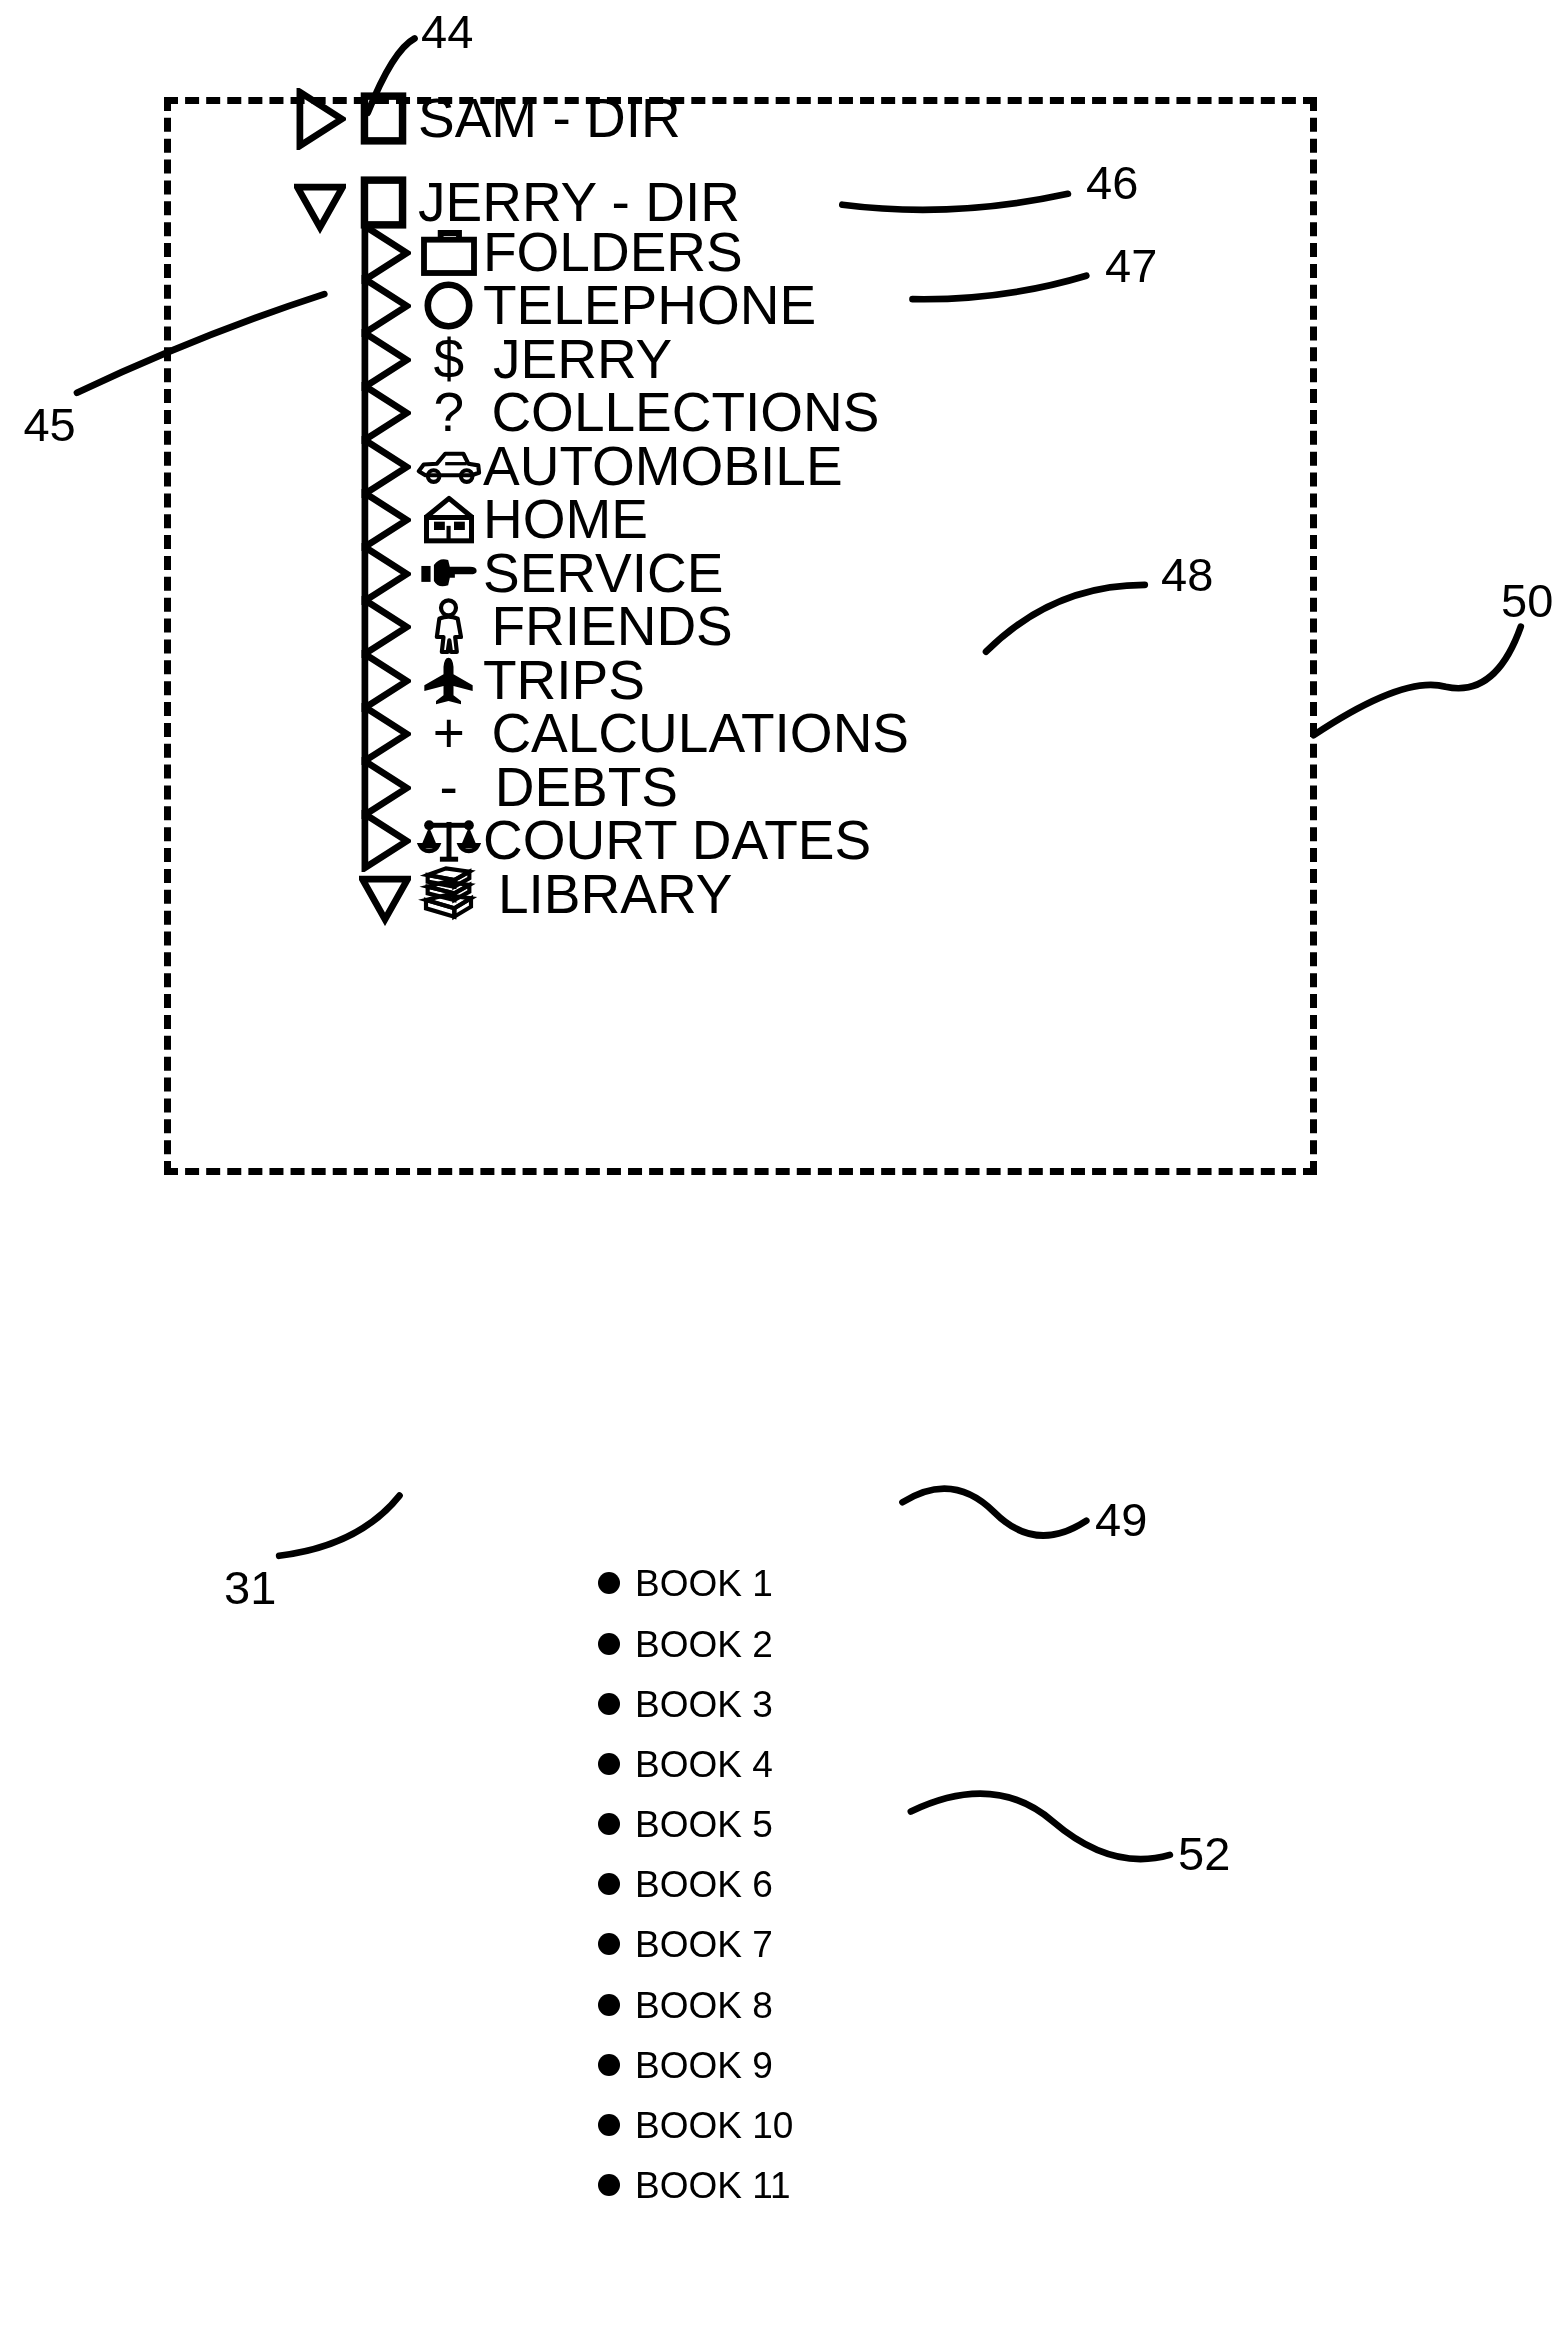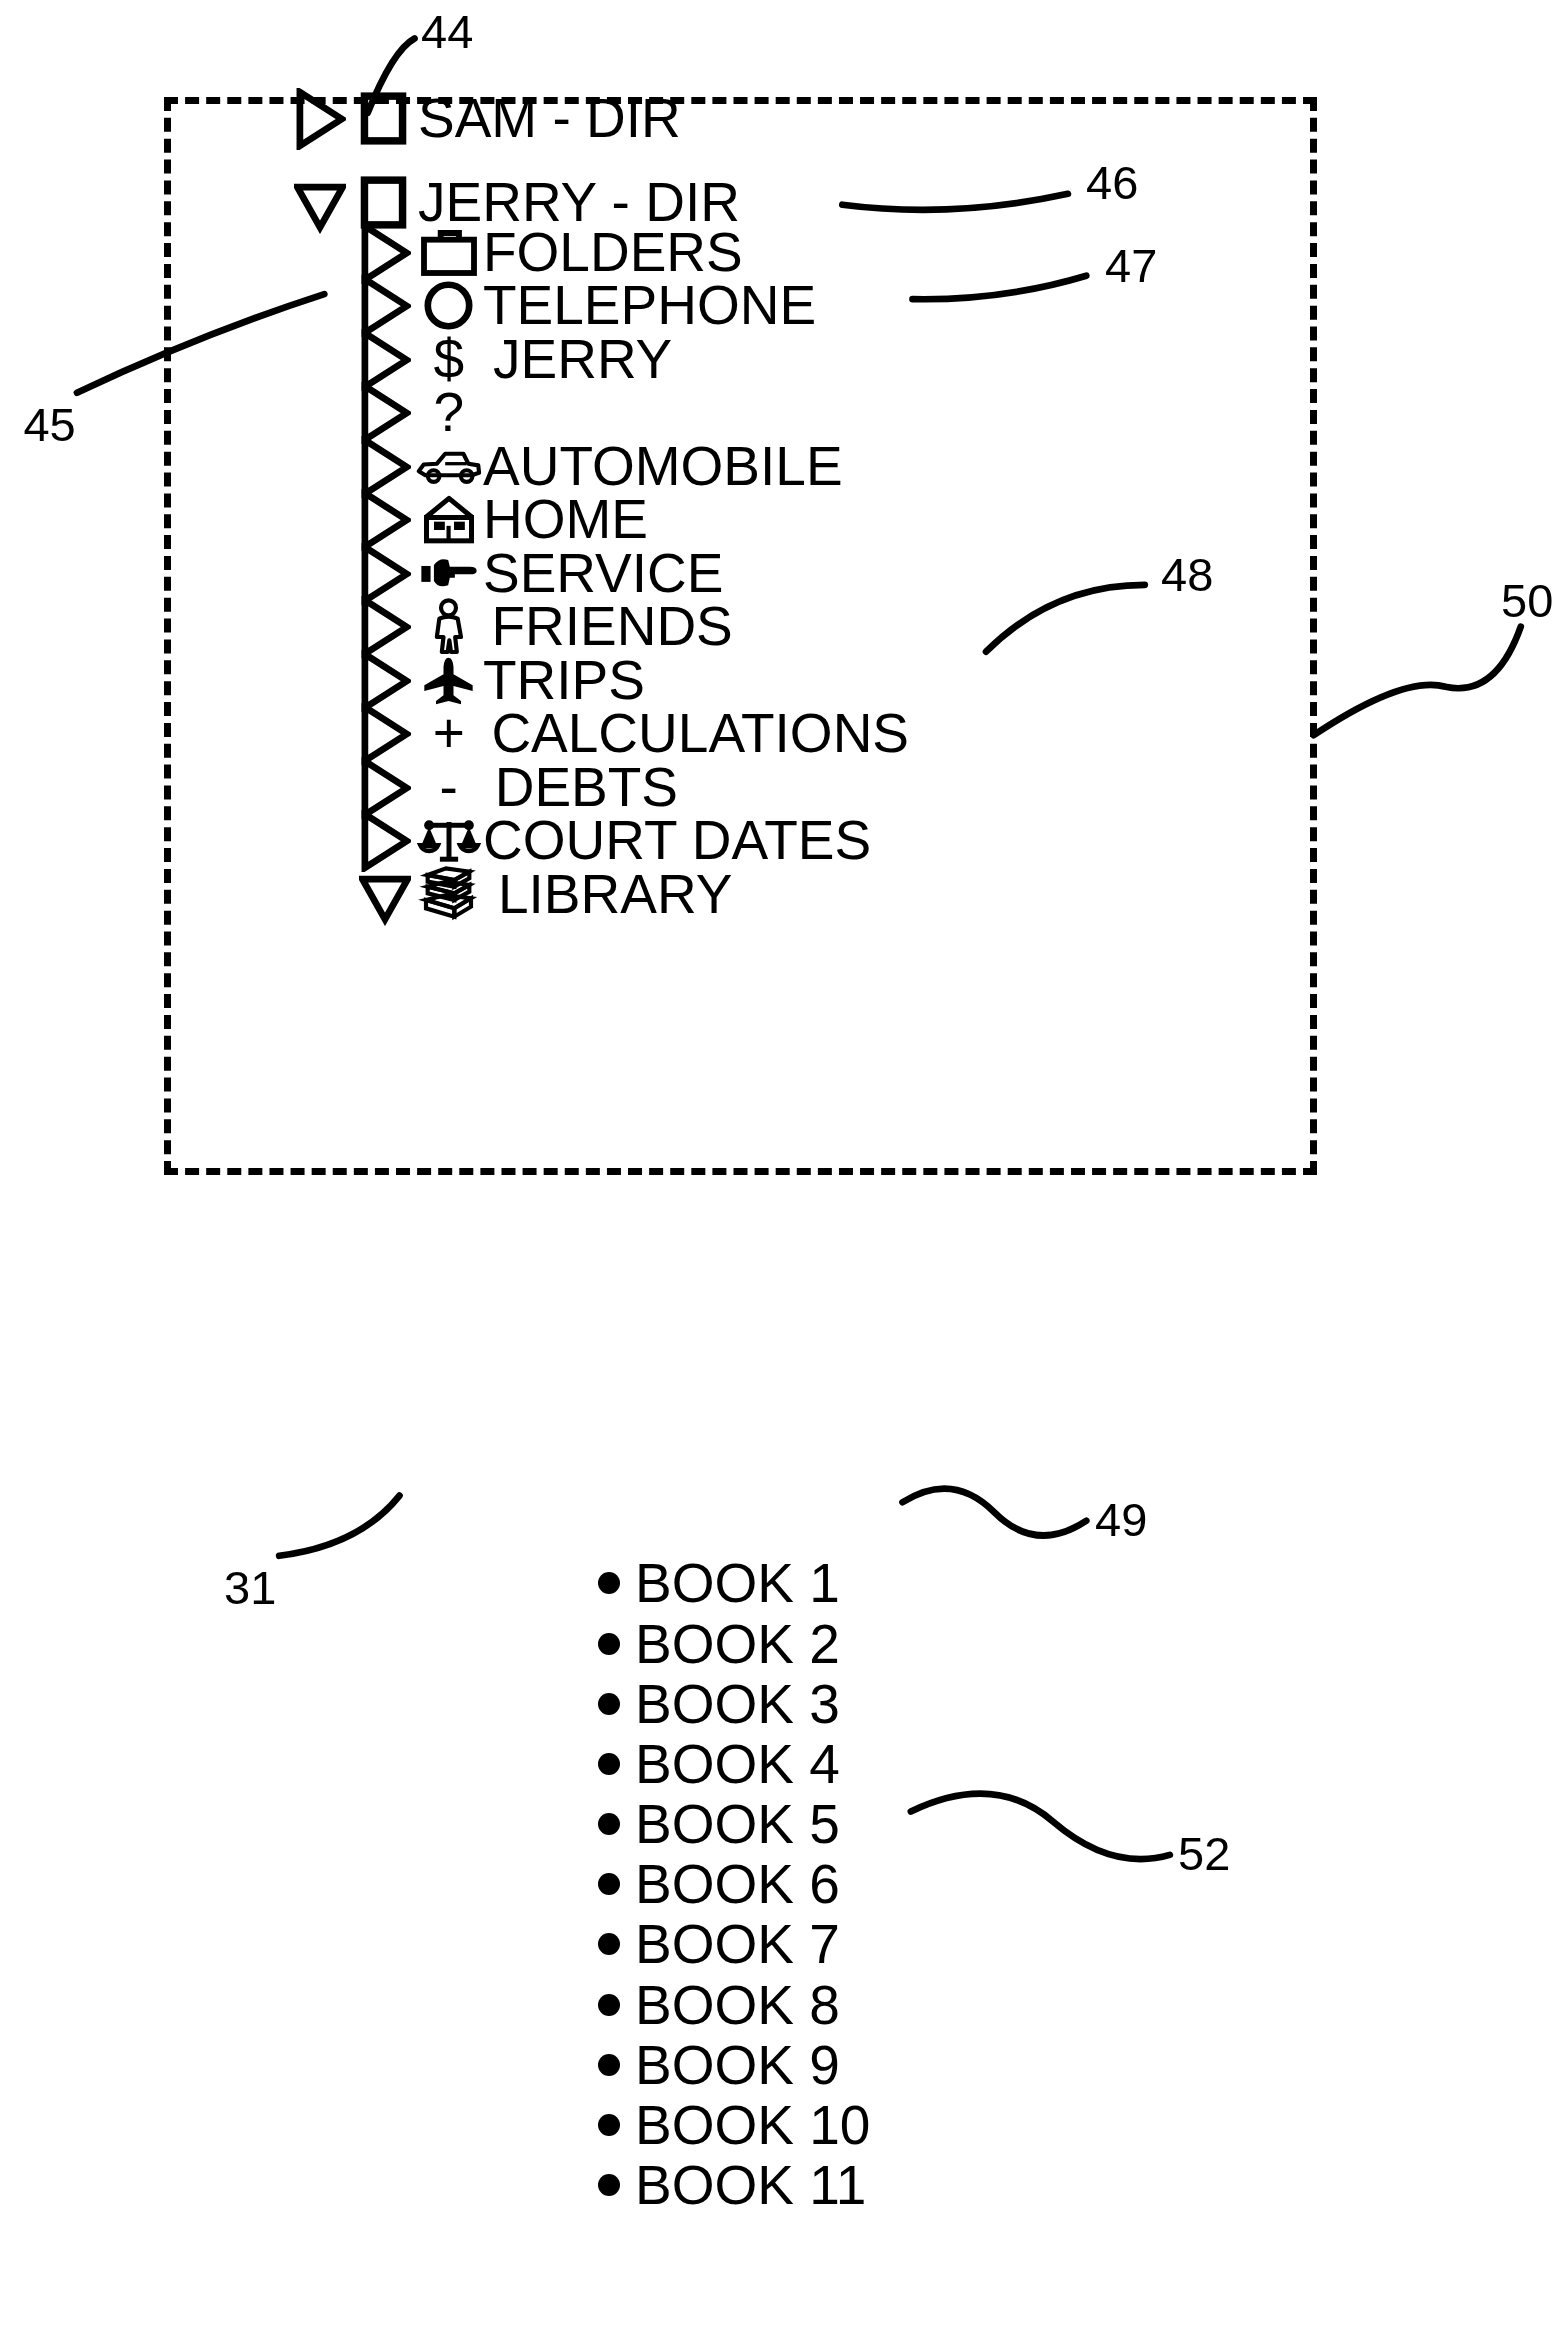--- a/index.html
+++ b/index.html
@@ -93,21 +93,21 @@
   }
   .bullet {
     width: 22px;
     height: 22px;
     border-radius: 50%;
     background: #000;
     flex: 0 0 auto;
     margin-right: 15px;
   }
   .bullet-label {
-    font-size: 55px;
+    font-size: 37px;
     line-height: 53px;
     color: #000;
   }
 
   
   .refnum {
     position: absolute;
     font-size: 47px;
     line-height: 47px;
     color: #000;
@@ -204,20 +204,21 @@
 
     <div class="row" style="left:359px; top:374px;">
       <span class="tri">
         <svg width="52" height="62" viewBox="0 0 62 74">
           <polygon points="7,5 57,37 7,69" fill="none" stroke="#000" stroke-width="8"></polygon>
         </svg>
       </span>
       <span class="icon">
         <span class="glyph">?</span>
       </span>
+      <span class="row-label" style="padding-left:8.4px">COLLECTIONS</span>
     </div>
 
     <div class="row" style="left:359px; top:428px;">
       <span class="tri">
         <svg width="52" height="62" viewBox="0 0 62 74">
           <polygon points="7,5 57,37 7,69" fill="none" stroke="#000" stroke-width="8"></polygon>
         </svg>
       </span>
       <span class="icon">
         <svg width="67" height="38" viewBox="0 0 80 46">

